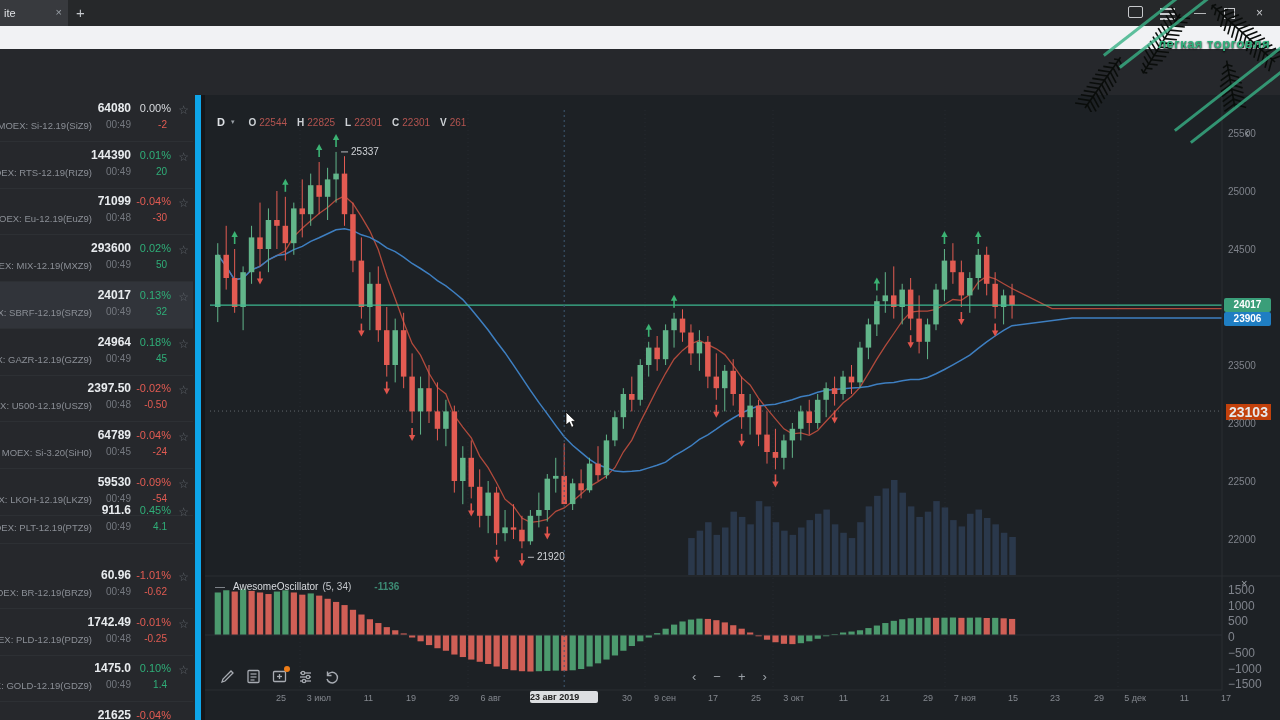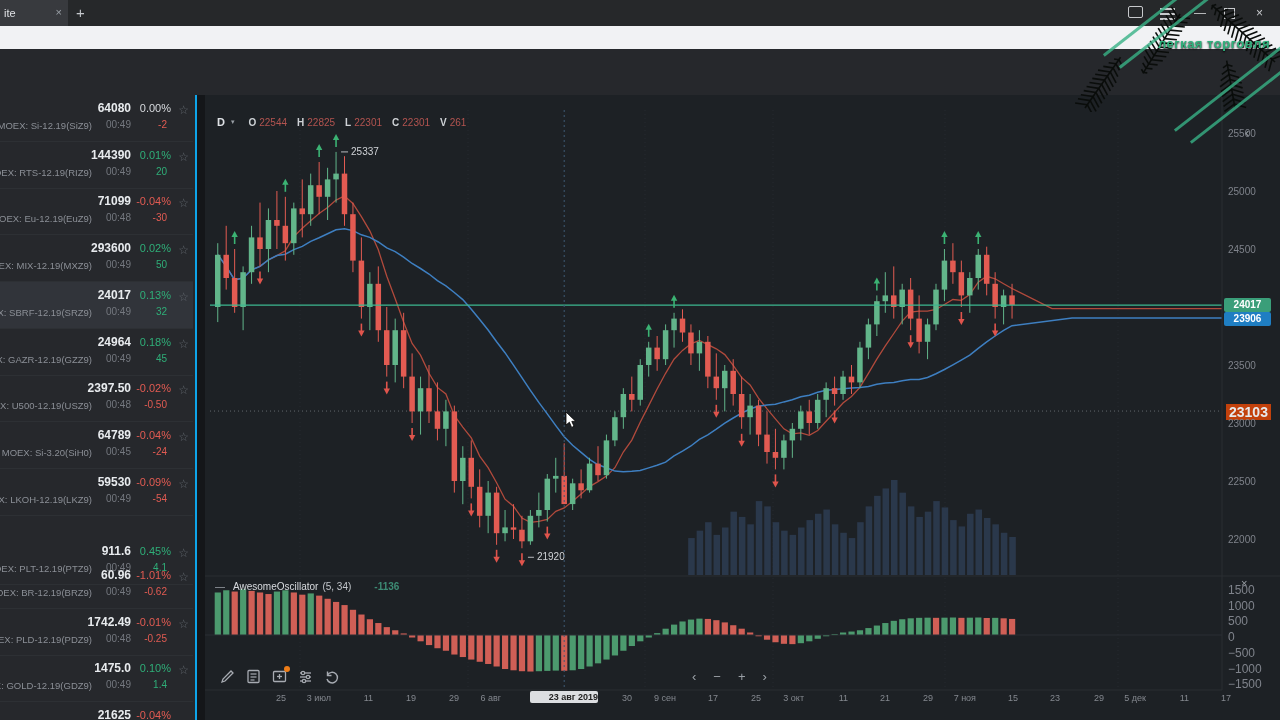--- a/index.html
+++ b/index.html
@@ -37,21 +37,21 @@
   #symblock .tm{position:absolute;right:56px;top:20px;font-size:10px;color:#7d8187}
   #symblock .pc{position:absolute;left:228px;top:5px;font-size:11px}
   #symblock .ch{position:absolute;left:236px;top:20px;font-size:10px}
   #symblock .st{position:absolute;right:6px;top:8px;font-size:13px;color:#6c7077}
   #orderbtn{left:537px;top:59px;width:66px;height:29px;background:#ee7d18;border-radius:3px;
             color:#fff;font-size:11px;font-weight:bold;text-align:center;line-height:29px;cursor:pointer}
   #hdatetime{left:611px;top:62px;font-size:10px;color:#8b8f96}
   #hstatus{left:611px;top:77px;font-size:10px;color:#8b8f96}
   #hstatus .v{color:#e05252}
   
-  #sidebar{left:0;top:95px;width:195px;height:625px;background:#26282c;overflow:hidden;border-right:2px solid #0ea5e9}
+  #sidebar{left:0;top:95px;width:195px;height:625px;background:#26282c;overflow:hidden;border-right:6px solid #0ea5e9}
   .wlrow{position:absolute;left:0;width:193px;height:46px;border-bottom:1px solid #2d3034}
   .wlrow.sel{background:#31343a}
   .wlrow .price{position:absolute;right:62px;top:6px;font-size:12px;font-weight:bold;color:#e8ebee}
   .wlrow .pct{position:absolute;right:22px;top:7px;font-size:11px}
   .wlrow .star{position:absolute;right:4px;top:8px;font-size:12px;color:#5f646b}
   .wlrow .time{position:absolute;right:62px;top:24px;font-size:10px;color:#74787f}
   .wlrow .chg{position:absolute;right:26px;top:24px;font-size:10px}
   .wlrow .codewrap{position:absolute;left:0;top:25px;width:92px;height:13px;overflow:hidden}
   .wlrow .code{position:absolute;right:0;top:0;white-space:nowrap;font-size:9.5px;color:#8b8f96}
   
@@ -67,21 +67,21 @@
          font-size:10px;font-weight:bold;text-align:center;line-height:14px}
   #lvlchip{position:absolute;left:1021px;padding:0 3px;background:#c2410c;color:#e6e9ec;
            font-size:14px;font-weight:bold}
   #aohead{left:10px;top:486px;display:flex;align-items:center;font-size:10px;z-index:3}
   #aohead .dash{color:#9aa0a6;margin-right:8px}
   #aohead .nm{color:#d7dade}
   #aohead .pp{color:#c3c7cc;margin-left:4px}
   #aohead .vv{margin-left:23px;font-weight:bold}
   .tick{position:absolute;top:598px;font-size:9px;color:#84888f;text-align:right;width:56px}
   .tickbadge{position:absolute;top:596px;font-size:9px;font-weight:bold;color:#222;background:#dcdee1;
-             border-radius:2px;text-align:right;width:68px;padding:1px 0;z-index:3}
+             border-radius:2px;text-align:left;width:68px;padding:1px 0;z-index:3}
   #chev{left:1040px;top:30px;font-size:13px;color:#9aa0a6;z-index:3;cursor:pointer}
   #aoclose{left:1036px;top:482px;font-size:11px;color:#9aa0a6;z-index:3;cursor:pointer}
   #toolbar{left:14px;top:573px;display:flex;gap:9px;z-index:3}
   #toolbar .ic{width:17px;height:17px;position:relative;cursor:pointer}
   #toolbar .dot{position:absolute;right:-2px;top:-2px;width:6px;height:6px;border-radius:50%;background:#ee7d18}
   #navs{left:487px;top:574px;display:flex;gap:17px;font-size:13px;color:#9aa0a6;z-index:3}
   #navs span{cursor:pointer}
   
   #wm{right:0;top:0;width:250px;height:112px;z-index:50;pointer-events:none}
   #wm .stripe{position:absolute;height:3px;background:#38b286;opacity:.8;transform:rotate(-38deg)}
@@ -229,21 +229,21 @@
     <div class="wlrow" style="top:373.6px">
       <span class="price">59530</span>
       <span class="pct neg">-0.09%</span>
       <span class="time">00:49</span>
       <span class="chg neg">-54</span>
       <span class="star">☆</span>
       <span class="codewrap">
         <span class="code">MOEX: LKOH-12.19(LKZ9)</span>
       </span>
     </div>
-    <div class="wlrow" style="top:443px">
+    <div class="wlrow" style="top:402px">
       <span class="price">911.6</span>
       <span class="pct pos">0.45%</span>
       <span class="time">00:49</span>
       <span class="chg pos">4.1</span>
       <span class="star">☆</span>
       <span class="codewrap">
         <span class="code">MOEX: PLT-12.19(PTZ9)</span>
       </span>
     </div>
     <div class="wlrow" style="top:467px">

